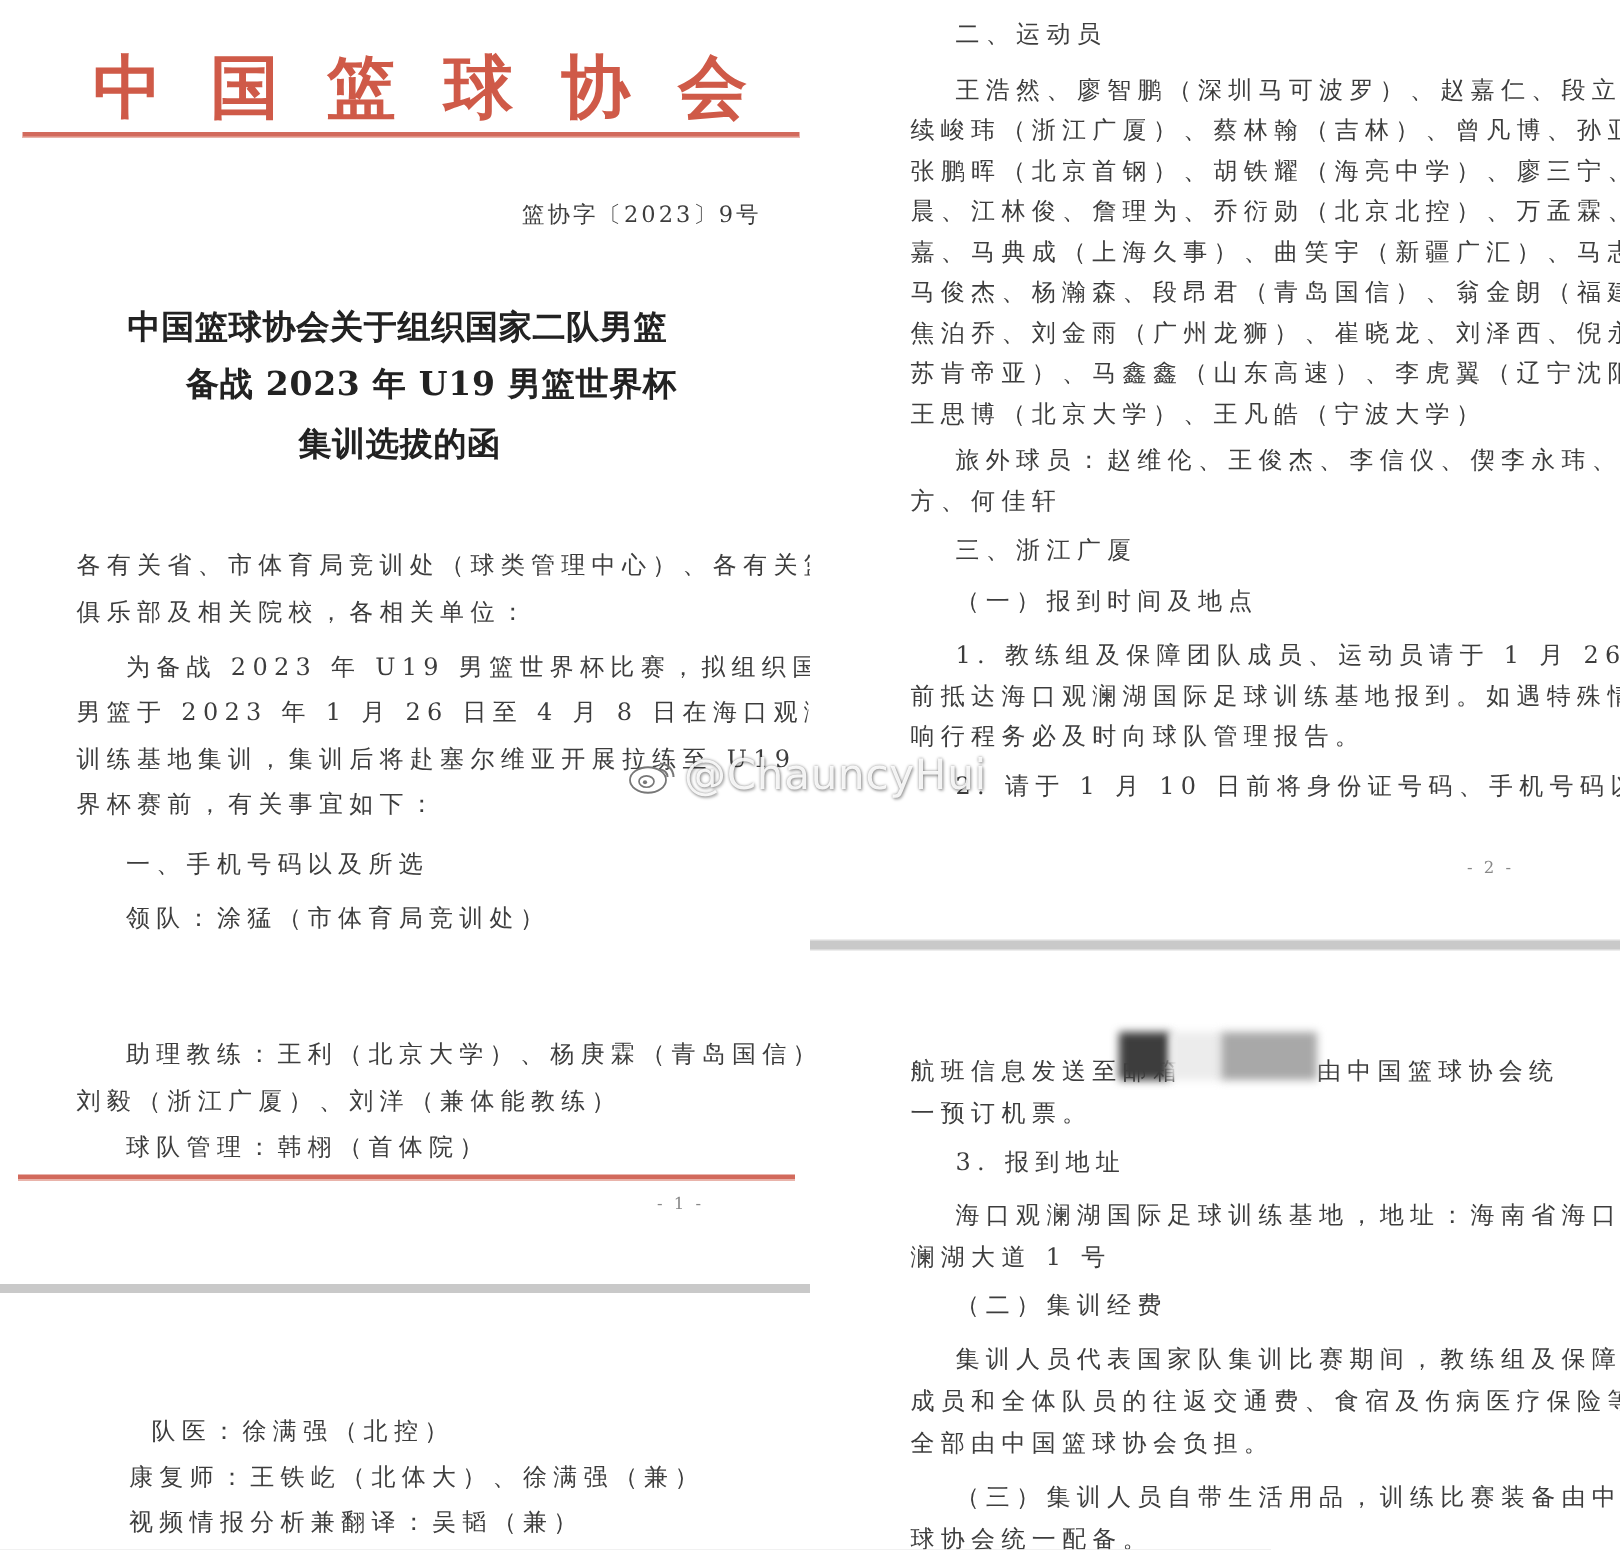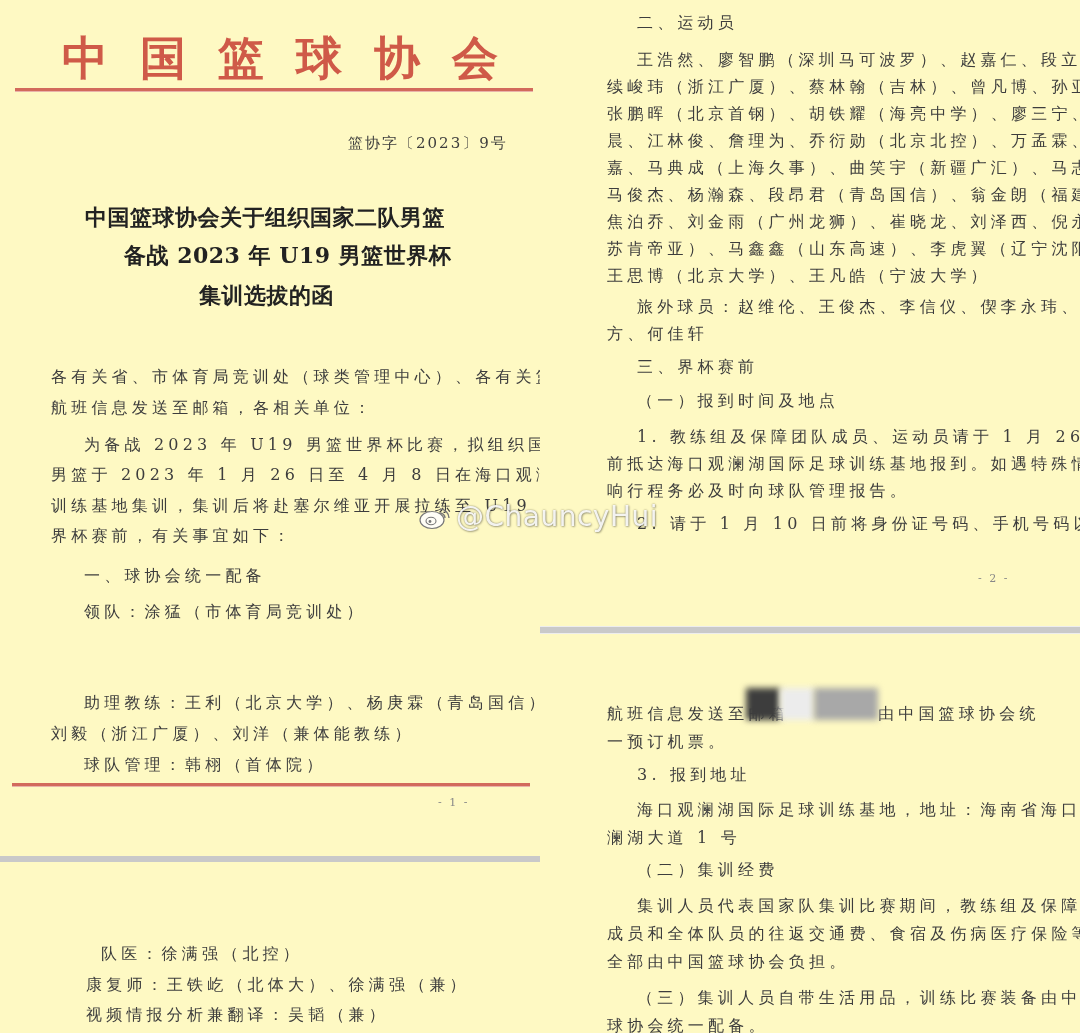--- a/index.html
+++ b/index.html
@@ -3,21 +3,21 @@
 <meta charset="utf-8">
 <style>
   html, body { margin: 0; padding: 0; }
   body {
     width: 1080px; height: 1033px; position: relative; overflow: hidden;
     background: #ededed;
     font-family: "DejaVu Serif", "Liberation Serif", serif;
     color: #3c3c3c;
   }
   .page {
-    position: absolute; background: #fef9c3; overflow: hidden;
+    position: absolute; background: #ffffff; overflow: hidden;
   }
   .p1 { left: 0; top: 0; width: 540px; height: 964px; }
   .p2 { left: 0; top: 862px; width: 540px; height: 171px; }
   .p3 { left: 540px; top: 0; width: 540px; height: 626px; }
   .p4 { left: 540px; top: 634px; width: 540px; height: 399px; }
 
   .t { position: absolute; white-space: nowrap; font-size: 16px; letter-spacing: 4.2px; color: #3d3d3d; }
 
   .masthead {
     position: absolute; left: 62px; top: 28px; font-size: 46px; color: #cf5a48;
@@ -49,28 +49,28 @@
 <div class="page p1">
   <div class="masthead">中国篮球协会</div>
   <div class="red-rule" style="top:88px;width:518px;"></div>
   <div class="doc-no">篮协字〔2023〕9号</div>
 
   <div class="title" style="left:85px;top:203px;">中国篮球协会关于组织国家二队男篮</div>
   <div class="title" style="left:124px;top:241px;">备战 2023 年 U19 男篮世界杯</div>
   <div class="title" style="left:199px;top:281px;">集训选拔的函</div>
 
   <div class="t" style="left:51px;top:367px;">各有关省、市体育局竞训处（球类管理中心）、各有关篮球</div>
-  <div class="t" style="left:51px;top:398px;">航班信息发送至邮箱，各相关单位：</div>
+  <div class="t" style="left:51px;top:398px;">俱乐部及相关院校，各相关单位：</div>
 
   <div class="t" style="left:84px;top:435px;">为备战 2023 年 U19 男篮世界杯比赛，拟组织国家二队</div>
   <div class="t" style="left:51px;top:465px;">男篮于 2023 年 1 月 26 日至 4 月 8 日在海口观澜湖国际足球</div>
   <div class="t" style="left:51px;top:496px;">训练基地集训，集训后将赴塞尔维亚开展拉练至 U19 男篮世</div>
   <div class="t" style="left:51px;top:526px;">界杯赛前，有关事宜如下：</div>
 
-  <div class="t" style="left:84px;top:566px;">一、球协会统一配备</div>
+  <div class="t" style="left:84px;top:566px;">一、手机号码以及所选</div>
   <div class="t" style="left:84px;top:602px;">领队：涂猛（市体育局竞训处）</div>
   <div class="t" style="left:84px;top:693px;">助理教练：王利（北京大学）、杨庚霖（青岛国信）、</div>
   <div class="t" style="left:51px;top:724px;">刘毅（浙江广厦）、刘洋（兼体能教练）</div>
   <div class="t" style="left:84px;top:755px;">球队管理：韩栩（首体院）</div>
 
   <div class="red-rule" style="top:783px;left:12px;width:518px;"></div>
   <div class="page-num" style="left:438px;top:796px;">- 1 -</div>
 </div>
 
 <div class="gray-bar" style="left:0;top:856px;width:540px;"></div>
@@ -89,21 +89,21 @@
   <div class="t" style="left:67px;top:131px;">晨、江林俊、詹理为、乔衍勋（北京北控）、万孟霖、刘礼</div>
   <div class="t" style="left:67px;top:158px;">嘉、马典成（上海久事）、曲笑宇（新疆广汇）、马志轩、</div>
   <div class="t" style="left:67px;top:185px;">马俊杰、杨瀚森、段昂君（青岛国信）、翁金朗（福建浔兴）、</div>
   <div class="t" style="left:67px;top:212px;">焦泊乔、刘金雨（广州龙狮）、崔晓龙、刘泽西、倪永康（江</div>
   <div class="t" style="left:67px;top:239px;">苏肯帝亚）、马鑫鑫（山东高速）、李虎翼（辽宁沈阳三生）、</div>
   <div class="t" style="left:67px;top:266px;">王思博（北京大学）、王凡皓（宁波大学）</div>
 
   <div class="t" style="left:97px;top:297px;">旅外球员：赵维伦、王俊杰、李信仪、偰李永玮、庞清</div>
   <div class="t" style="left:67px;top:324px;">方、何佳轩</div>
 
-  <div class="t" style="left:97px;top:357px;">三、界杯赛前</div>
+  <div class="t" style="left:97px;top:357px;">三、浙江广厦</div>
   <div class="t" style="left:97px;top:391px;">（一）报到时间及地点</div>
 
   <div class="t" style="left:97px;top:427px;">1. 教练组及保障团队成员、运动员请于 1 月 26 日 15 点</div>
   <div class="t" style="left:67px;top:454px;">前抵达海口观澜湖国际足球训练基地报到。如遇特殊情况影</div>
   <div class="t" style="left:67px;top:481px;">响行程务必及时向球队管理报告。</div>
   <div class="t" style="left:97px;top:514px;">2. 请于 1 月 10 日前将身份证号码、手机号码以及所选</div>
 
   <div class="page-num" style="left:438px;top:572px;">- 2 -</div>
 </div>
 

